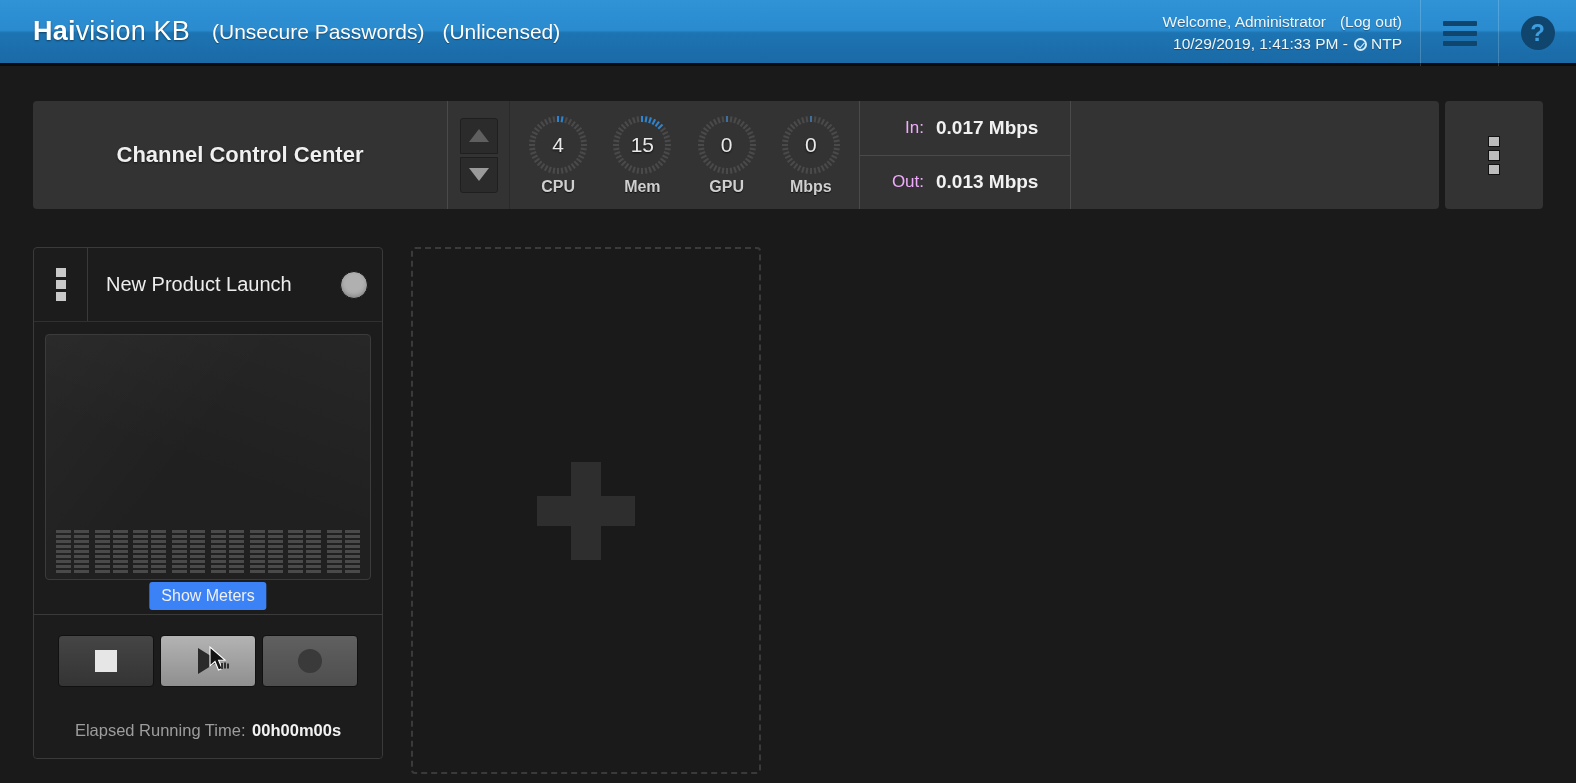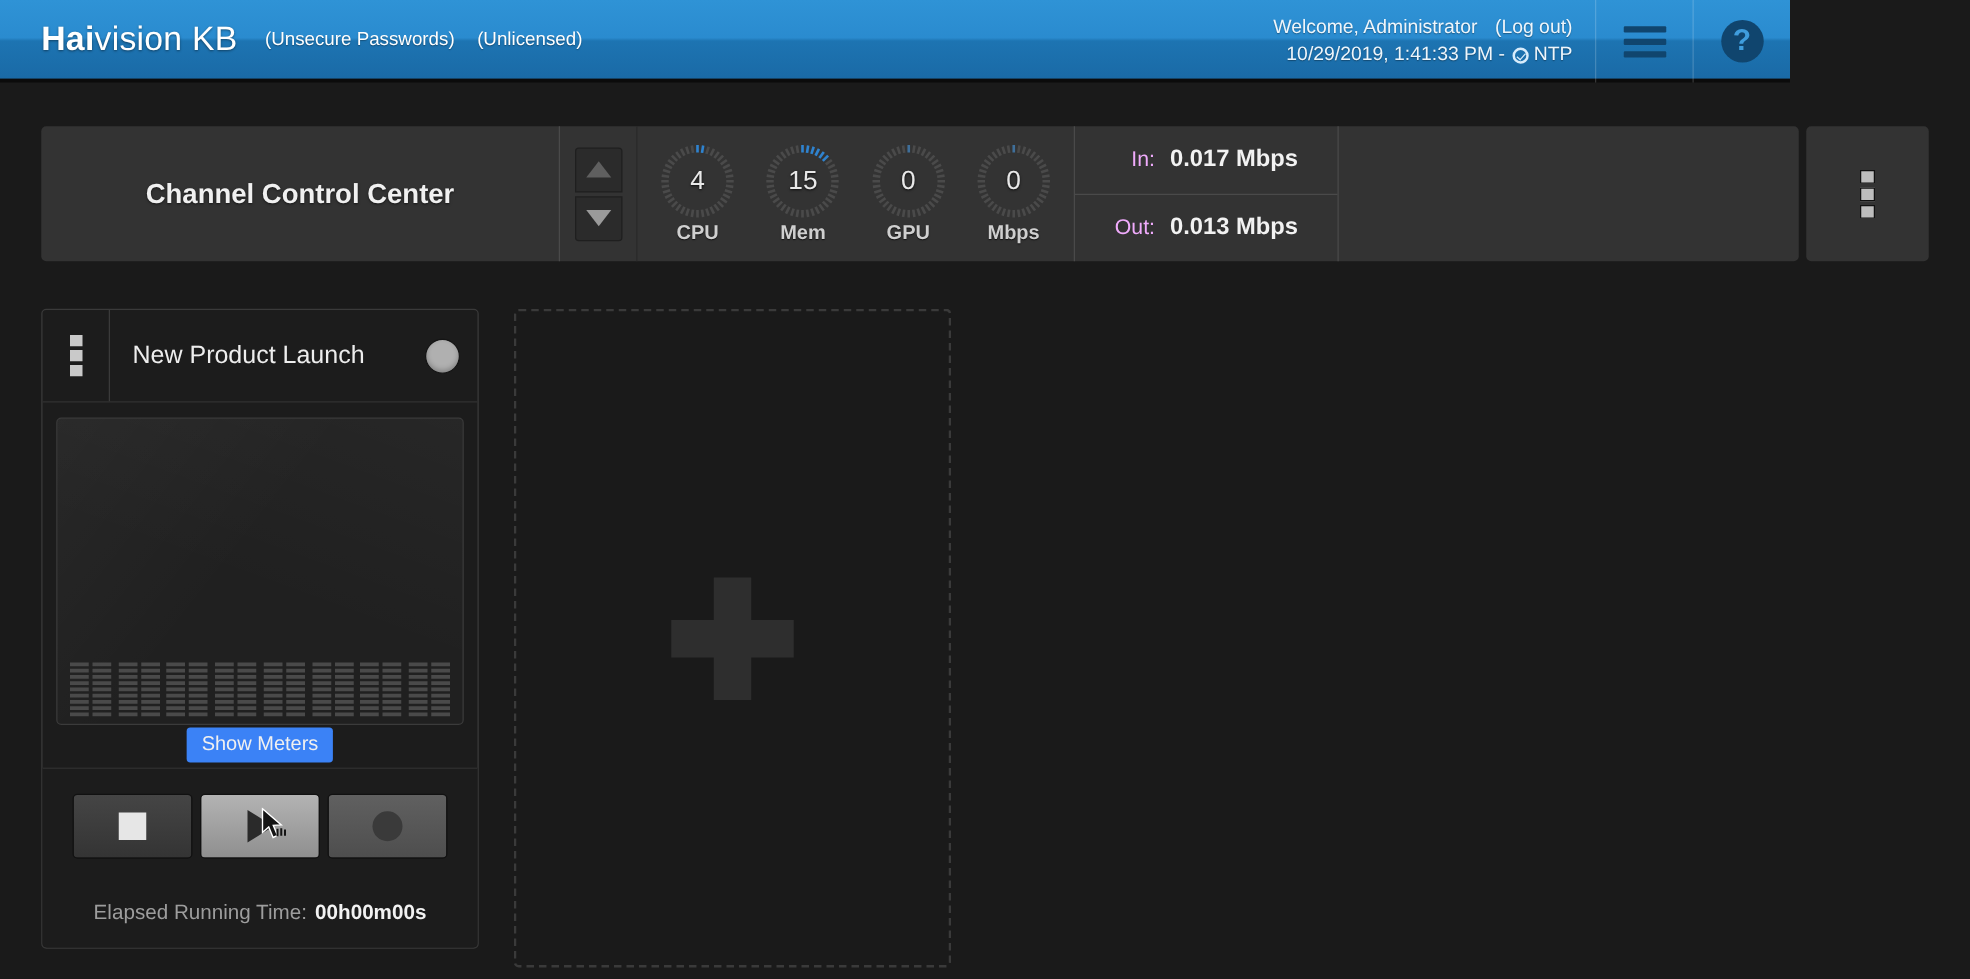--- a/index.html
+++ b/index.html
@@ -7,38 +7,38 @@
   html, body {
     width: 1576px; height: 783px;
     background: #1a1a1a;
     font-family: "Liberation Sans", sans-serif;
     overflow: hidden;
   }
 
   
   .header {
     position: relative;
-    width: 1432px; height: 66px;
+    width: 1576px; height: 66px;
     background: linear-gradient(180deg,#2f93d6 0%, #2a8bcf 48%, #1d74b2 52%, #1a6aa6 100%);
     border-bottom: 3px solid #0b0b0b;
     display: flex; align-items: center;
   }
   .brand {
     margin-left: 33px;
     font-size: 27px;
     color: #ffffff;
     letter-spacing: .2px;
     text-shadow: 0 1px 2px rgba(0,0,0,.45);
     white-space: nowrap;
   }
   .brand .b { font-weight: bold; }
   .brand .n { font-weight: normal; }
   .hdr-tag {
     margin-left: 22px;
-    font-size: 15px;
+    font-size: 21px;
     color: #ffffff;
     white-space: nowrap;
     text-shadow: 0 1px 1px rgba(0,0,0,.35);
     text-align: right;
   }
   .hdr-tag.second { margin-left: 18px; }
 
   .hdr-right {
     position: absolute; right: 0; top: 0;
     height: 66px; display: flex; align-items: stretch;

